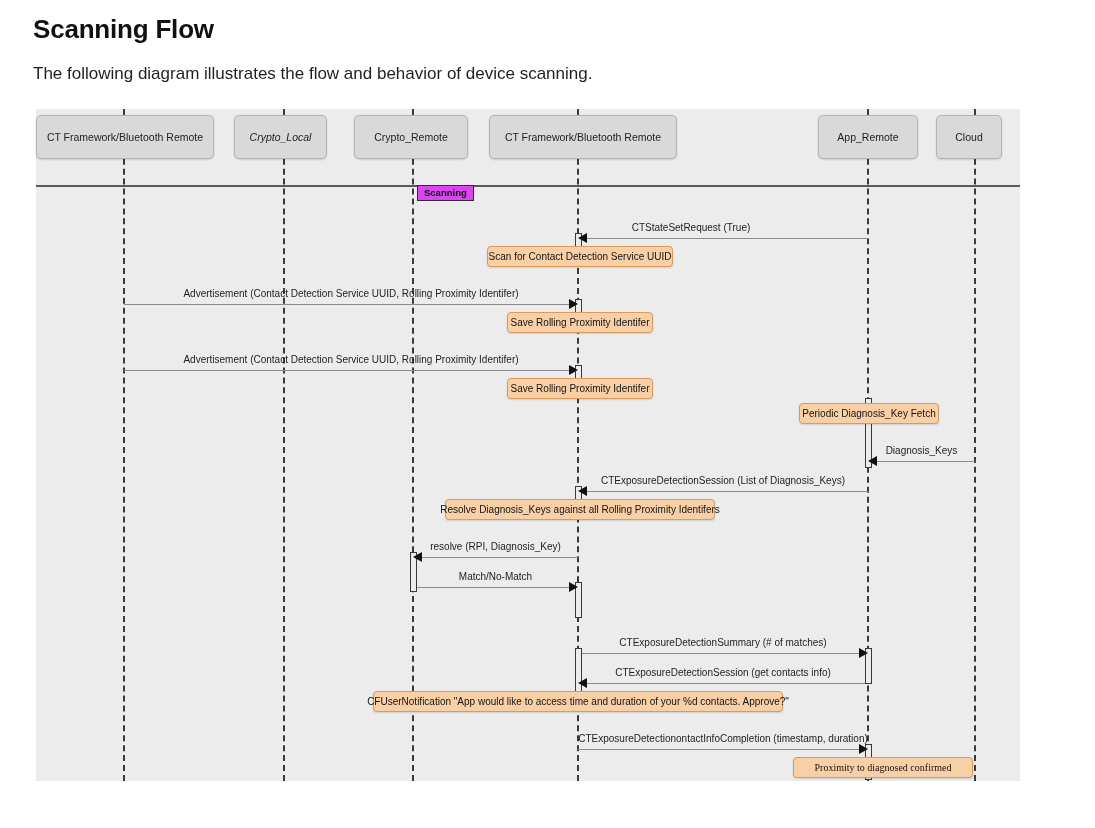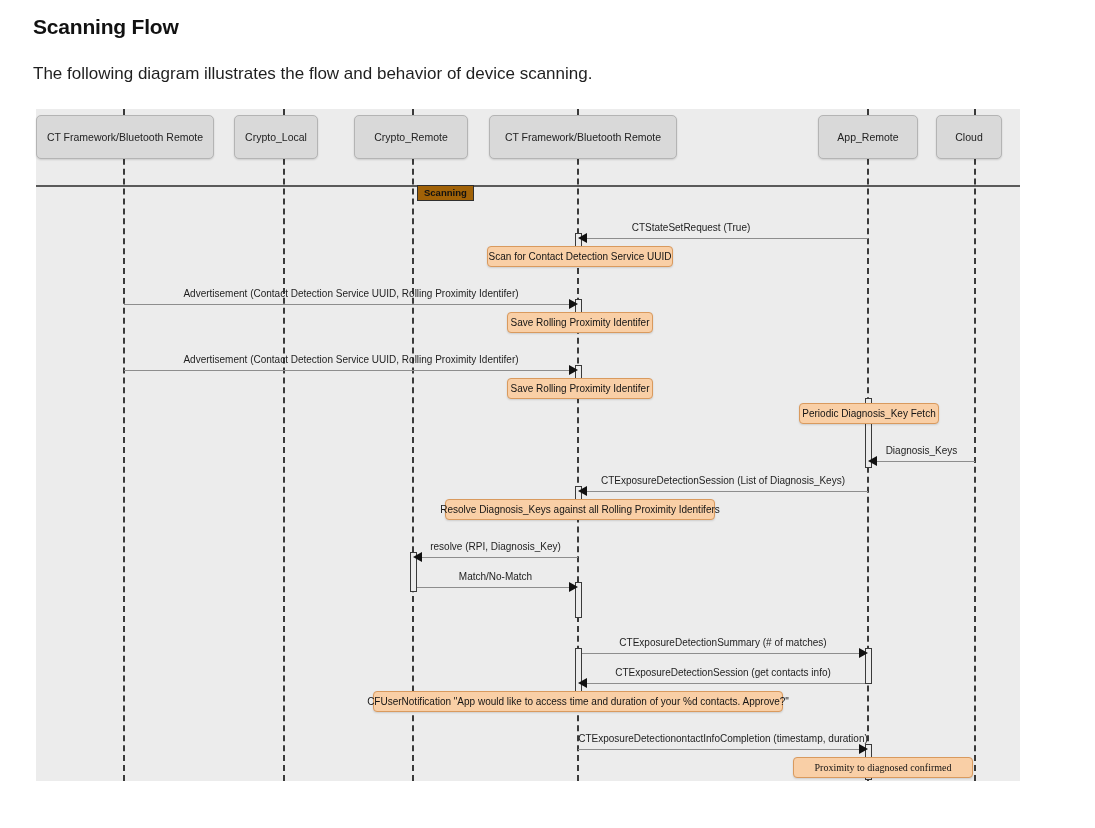--- a/index.html
+++ b/index.html
@@ -6,21 +6,21 @@
   body{
     width:1095px;height:828px;
     background:#ffffff;
     font-family:"Liberation Sans", sans-serif;
     color:#1a1a1a;
     overflow:hidden;
     position:relative;
   }
   #page-title{
     position:absolute;left:33px;top:14px;
-    font-size:21px;font-weight:700;letter-spacing:-0.2px;
+    font-size:26px;font-weight:700;letter-spacing:-0.2px;
     color:#111111;line-height:1.2;
   }
   #page-subtitle{
     position:absolute;left:33px;top:64px;
     font-size:17px;font-weight:400;color:#1f1f1f;
   }
   
   #diagram{
     position:absolute;left:36px;top:109px;
     width:984px;height:672px;
@@ -46,21 +46,21 @@
     z-index:6;
   }
   
   .sep-line{
     position:absolute;left:0;width:984px;height:0;
     border-top:2px solid #5a5a5a;
     z-index:4;
   }
   .frag-label{
     position:absolute;
-    background:#a16207;
+    background:#d946ef;
     border:1px solid #2f2f2f;
     font-size:9.5px;font-weight:700;
     padding:2px 6px 2px 6px;
     color:#111;
     z-index:7;
     line-height:1.1;
   }
   
   .msg{
     position:absolute;height:0;
@@ -163,18 +163,18 @@
     <div class="arrow right" style="top: 635px; left: 823px;"></div>
     <div class="msg-label" style="top: 624px; left: 542px; width: 290px;">CTExposureDetectionontactInfoCompletion (timestamp, duration)</div>
     <div class="note" style="left: 451px; top: 137px; width: 186px;">Scan for Contact Detection Service UUID</div>
     <div class="note" style="left: 471px; top: 203px; width: 146px;">Save Rolling Proximity Identifer</div>
     <div class="note" style="left: 471px; top: 269px; width: 146px;">Save Rolling Proximity Identifer</div>
     <div class="note" style="left: 763px; top: 294px; width: 140px;">Periodic Diagnosis_Key Fetch</div>
     <div class="note" style="left: 409px; top: 390px; width: 270px;">Resolve Diagnosis_Keys against all Rolling Proximity Identifers</div>
     <div class="note" style="left: 337px; top: 582px; width: 410px;">CFUserNotification "App would like to access time and duration of your %d contacts. Approve?"</div>
     <div class="note" style="left: 757px; top: 648px; width: 180px; font-family: Liberation Serif, serif;">Proximity to diagnosed confirmed</div>
     <div class="participant" style="left: 0px; width: 178px;">CT Framework/Bluetooth Remote</div>
-    <div class="participant" style="left: 198px; width: 84px;">Crypto_Local</div>
+    <div class="participant" style="left: 198px; width: 93px; font-style: italic;">Crypto_Local</div>
     <div class="participant" style="left: 318px; width: 114px;">Crypto_Remote</div>
     <div class="participant" style="left: 782px; width: 100px;">App_Remote</div>
     <div class="participant" style="left: 453px; width: 188px;">CT Framework/Bluetooth Remote</div>
     <div class="participant" style="left: 900px; width: 66px;">Cloud</div>
   </div>
 
 </body></html>

